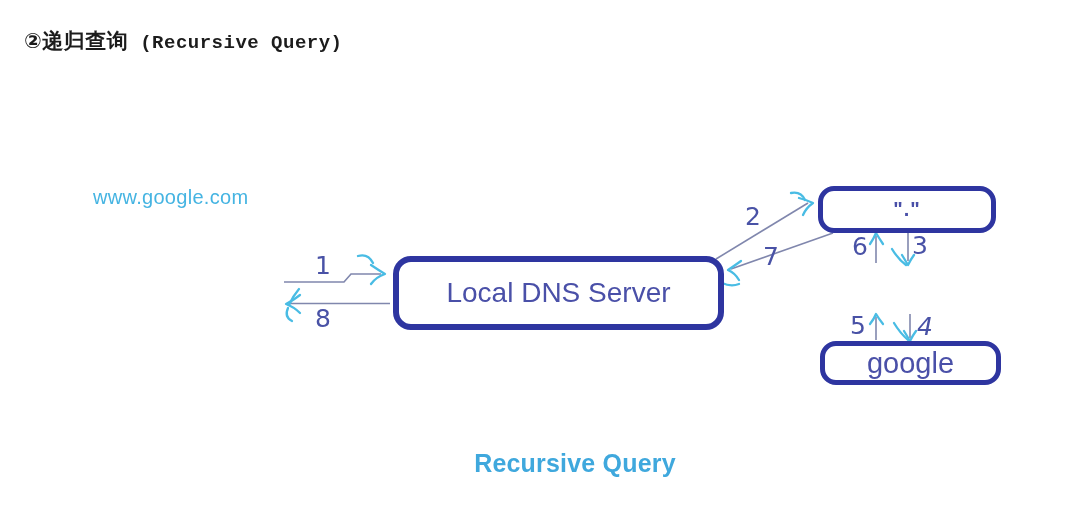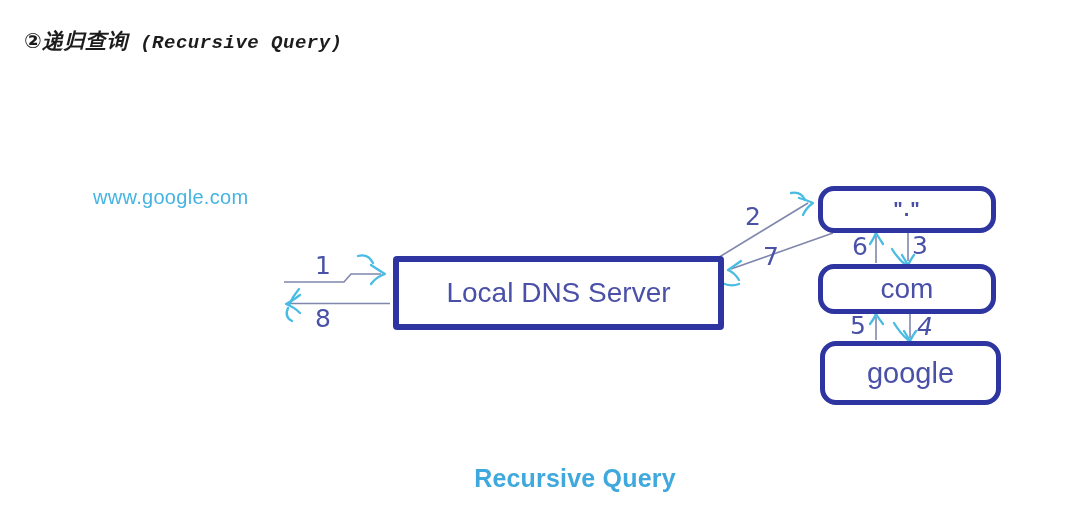--- a/index.html
+++ b/index.html
@@ -18,51 +18,50 @@
     position:relative;
     width:1080px;height:516px;
     background:#ffffff;
     overflow:hidden;
   }
   .title{
     position:absolute;left:24px;top:27px;
     font-size:21px;font-weight:700;color:var(--title-text);
     letter-spacing:0.5px;white-space:nowrap;
     font-family:"DejaVu Sans",sans-serif;
-    font-style:italic;
   }
   .title .en{
     font-family:"Liberation Mono","DejaVu Sans Mono",monospace;
     font-weight:600;font-size:19px;letter-spacing:0.5px;
   }
   .domain-label{
     position:absolute;left:93px;top:186px;
     font-size:20px;color:var(--cyan-text);
     letter-spacing:0.3px;font-weight:400;
   }
   .caption{
     position:absolute;left:575px;top:449px;
     transform:translateX(-50%);
     font-size:25px;font-weight:700;color:var(--caption-text);
-    letter-spacing:0.2px;white-space:nowrap;margin-top:15px;
+    letter-spacing:0.2px;white-space:nowrap;
   }
   .node{
     position:absolute;
     border:5px solid var(--box-border);
     border-radius:16px;
     background:#ffffff;
     display:flex;align-items:center;justify-content:center;
     color:var(--box-text);
     box-sizing:border-box;
   }
   .node-client{left:100px;top:267px;width:182px;height:56px;border-width:6px;font-size:27px;}
-  .node-localdns{left:393px;top:256px;width:331px;height:74px;border-width:6px;border-radius:4px;font-size:28px;align-items:center;}
+  .node-localdns{left:393px;top:256px;width:331px;height:74px;border-width:6px;border-radius:18px;font-size:28px;align-items:center;}
   .node-root{left:818px;top:186px;width:178px;height:47px;font-size:20px;letter-spacing:1px;font-weight:600;}
   .node-com{left:818px;top:264px;width:178px;height:50px;font-size:28px;}
-  .node-google{left:820px;top:341px;width:181px;height:64px;font-size:29px;}
+  .node-google{left:820px;top:341px;width:181px;height:44px;font-size:29px;}
   .step{
     position:absolute;
     transform:translate(-50%,-50%);
     font-size:25px;color:var(--step-text);
     font-family:"DejaVu Sans",sans-serif;
   }
   .step.italic{font-style:italic;}
   svg.wires{position:absolute;left:0;top:0;pointer-events:none;}
   .wire{stroke:var(--line);stroke-width:1.6;fill:none;}
   .head{stroke:var(--arrow);stroke-width:2.3;fill:none;stroke-linecap:round;stroke-linejoin:round;}
@@ -120,23 +119,20 @@
       <path class="head" d="M904,331 Q907,336 910,341 Q913,335 916,331"></path>
     </g>
   </svg>
 
   <div class="node node-localdns">
     <span>Local DNS Server</span>
   </div>
   <div class="node node-root">
     <span>"."</span>
   </div>
-  <div class="node node-com">
-    <span>com</span>
-  </div>
   <div class="node node-google">
     <span>google</span>
   </div>
 
   <div class="step" style="left:323px;top:265px;">1</div>
   <div class="step" style="left:753px;top:216px;">2</div>
   <div class="step" style="left:920px;top:245px;">3</div>
   <div class="step italic" style="left:925px;top:326px;">4</div>
   <div class="step" style="left:858px;top:325px;">5</div>
   <div class="step" style="left:860px;top:246px;">6</div>

